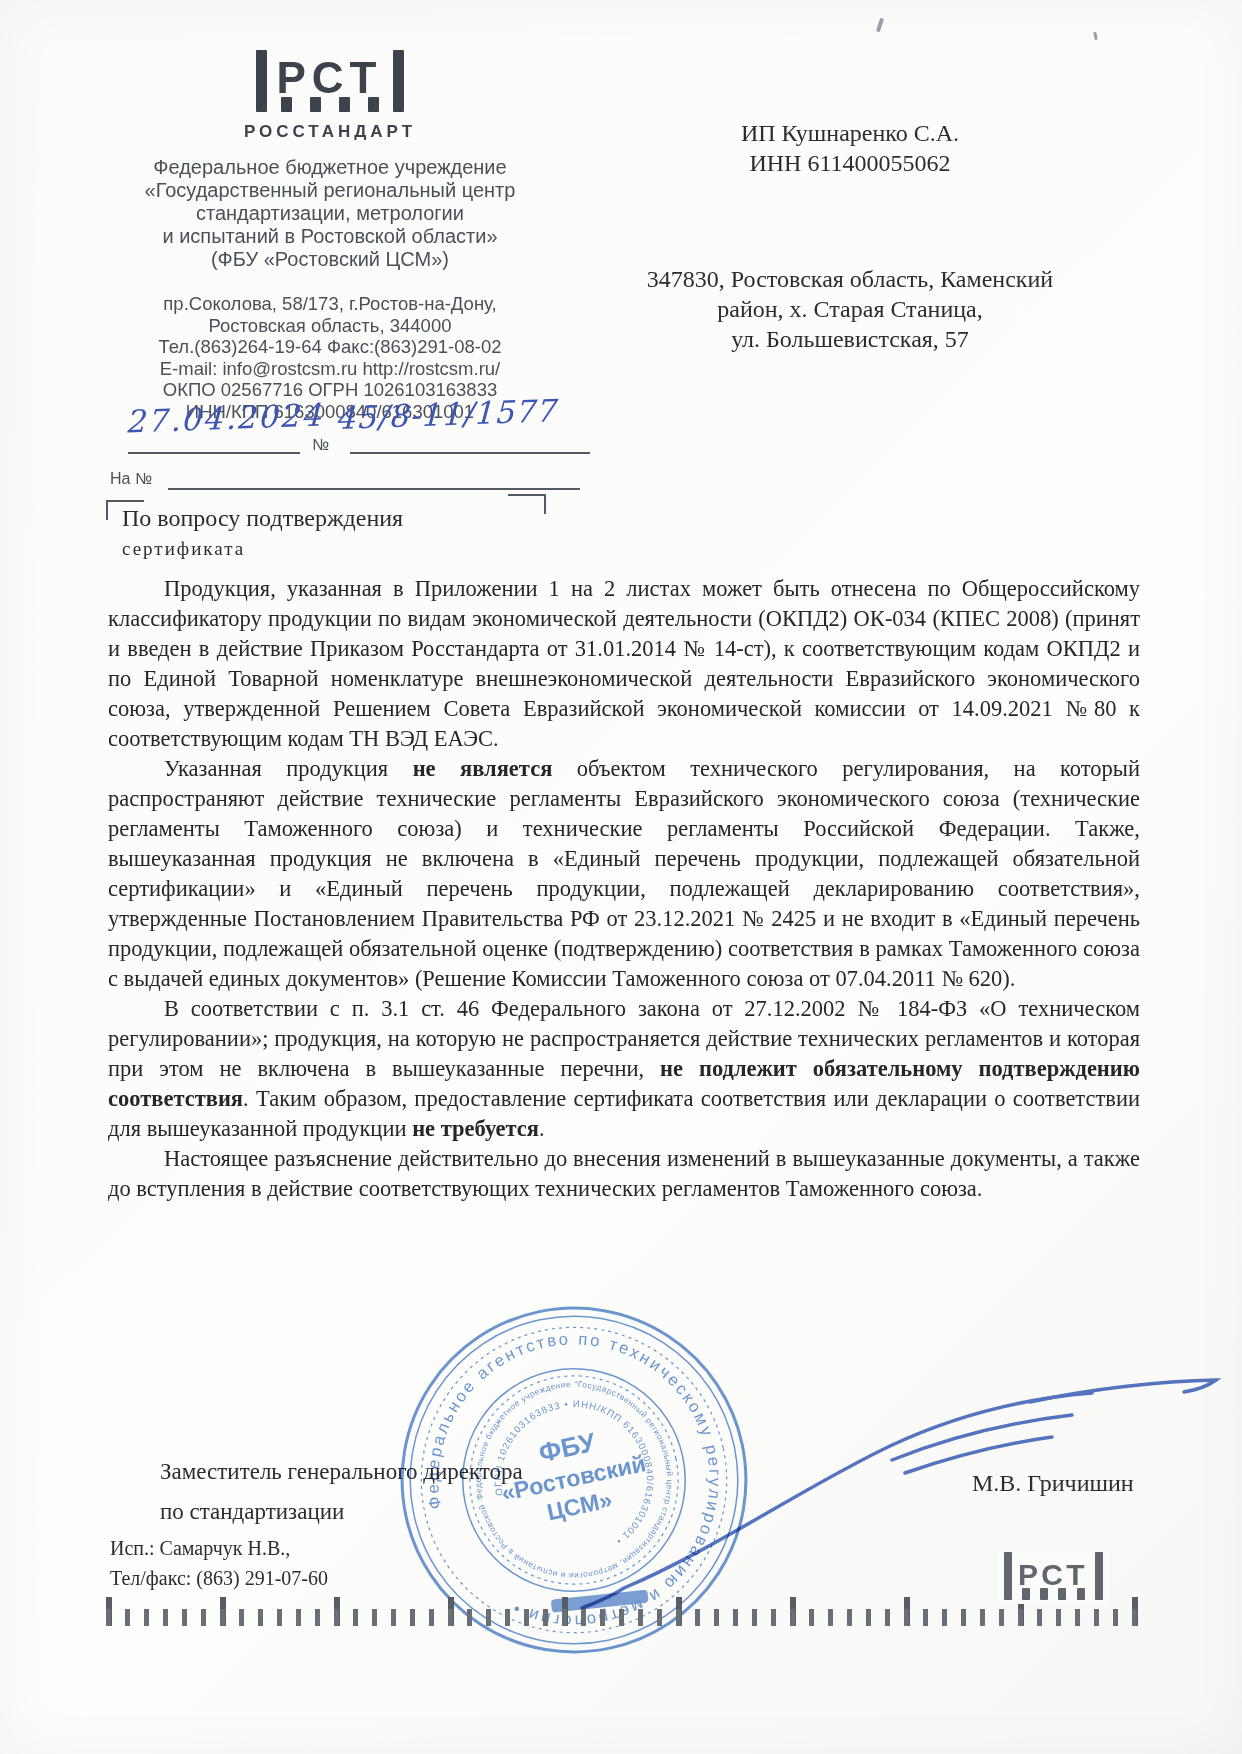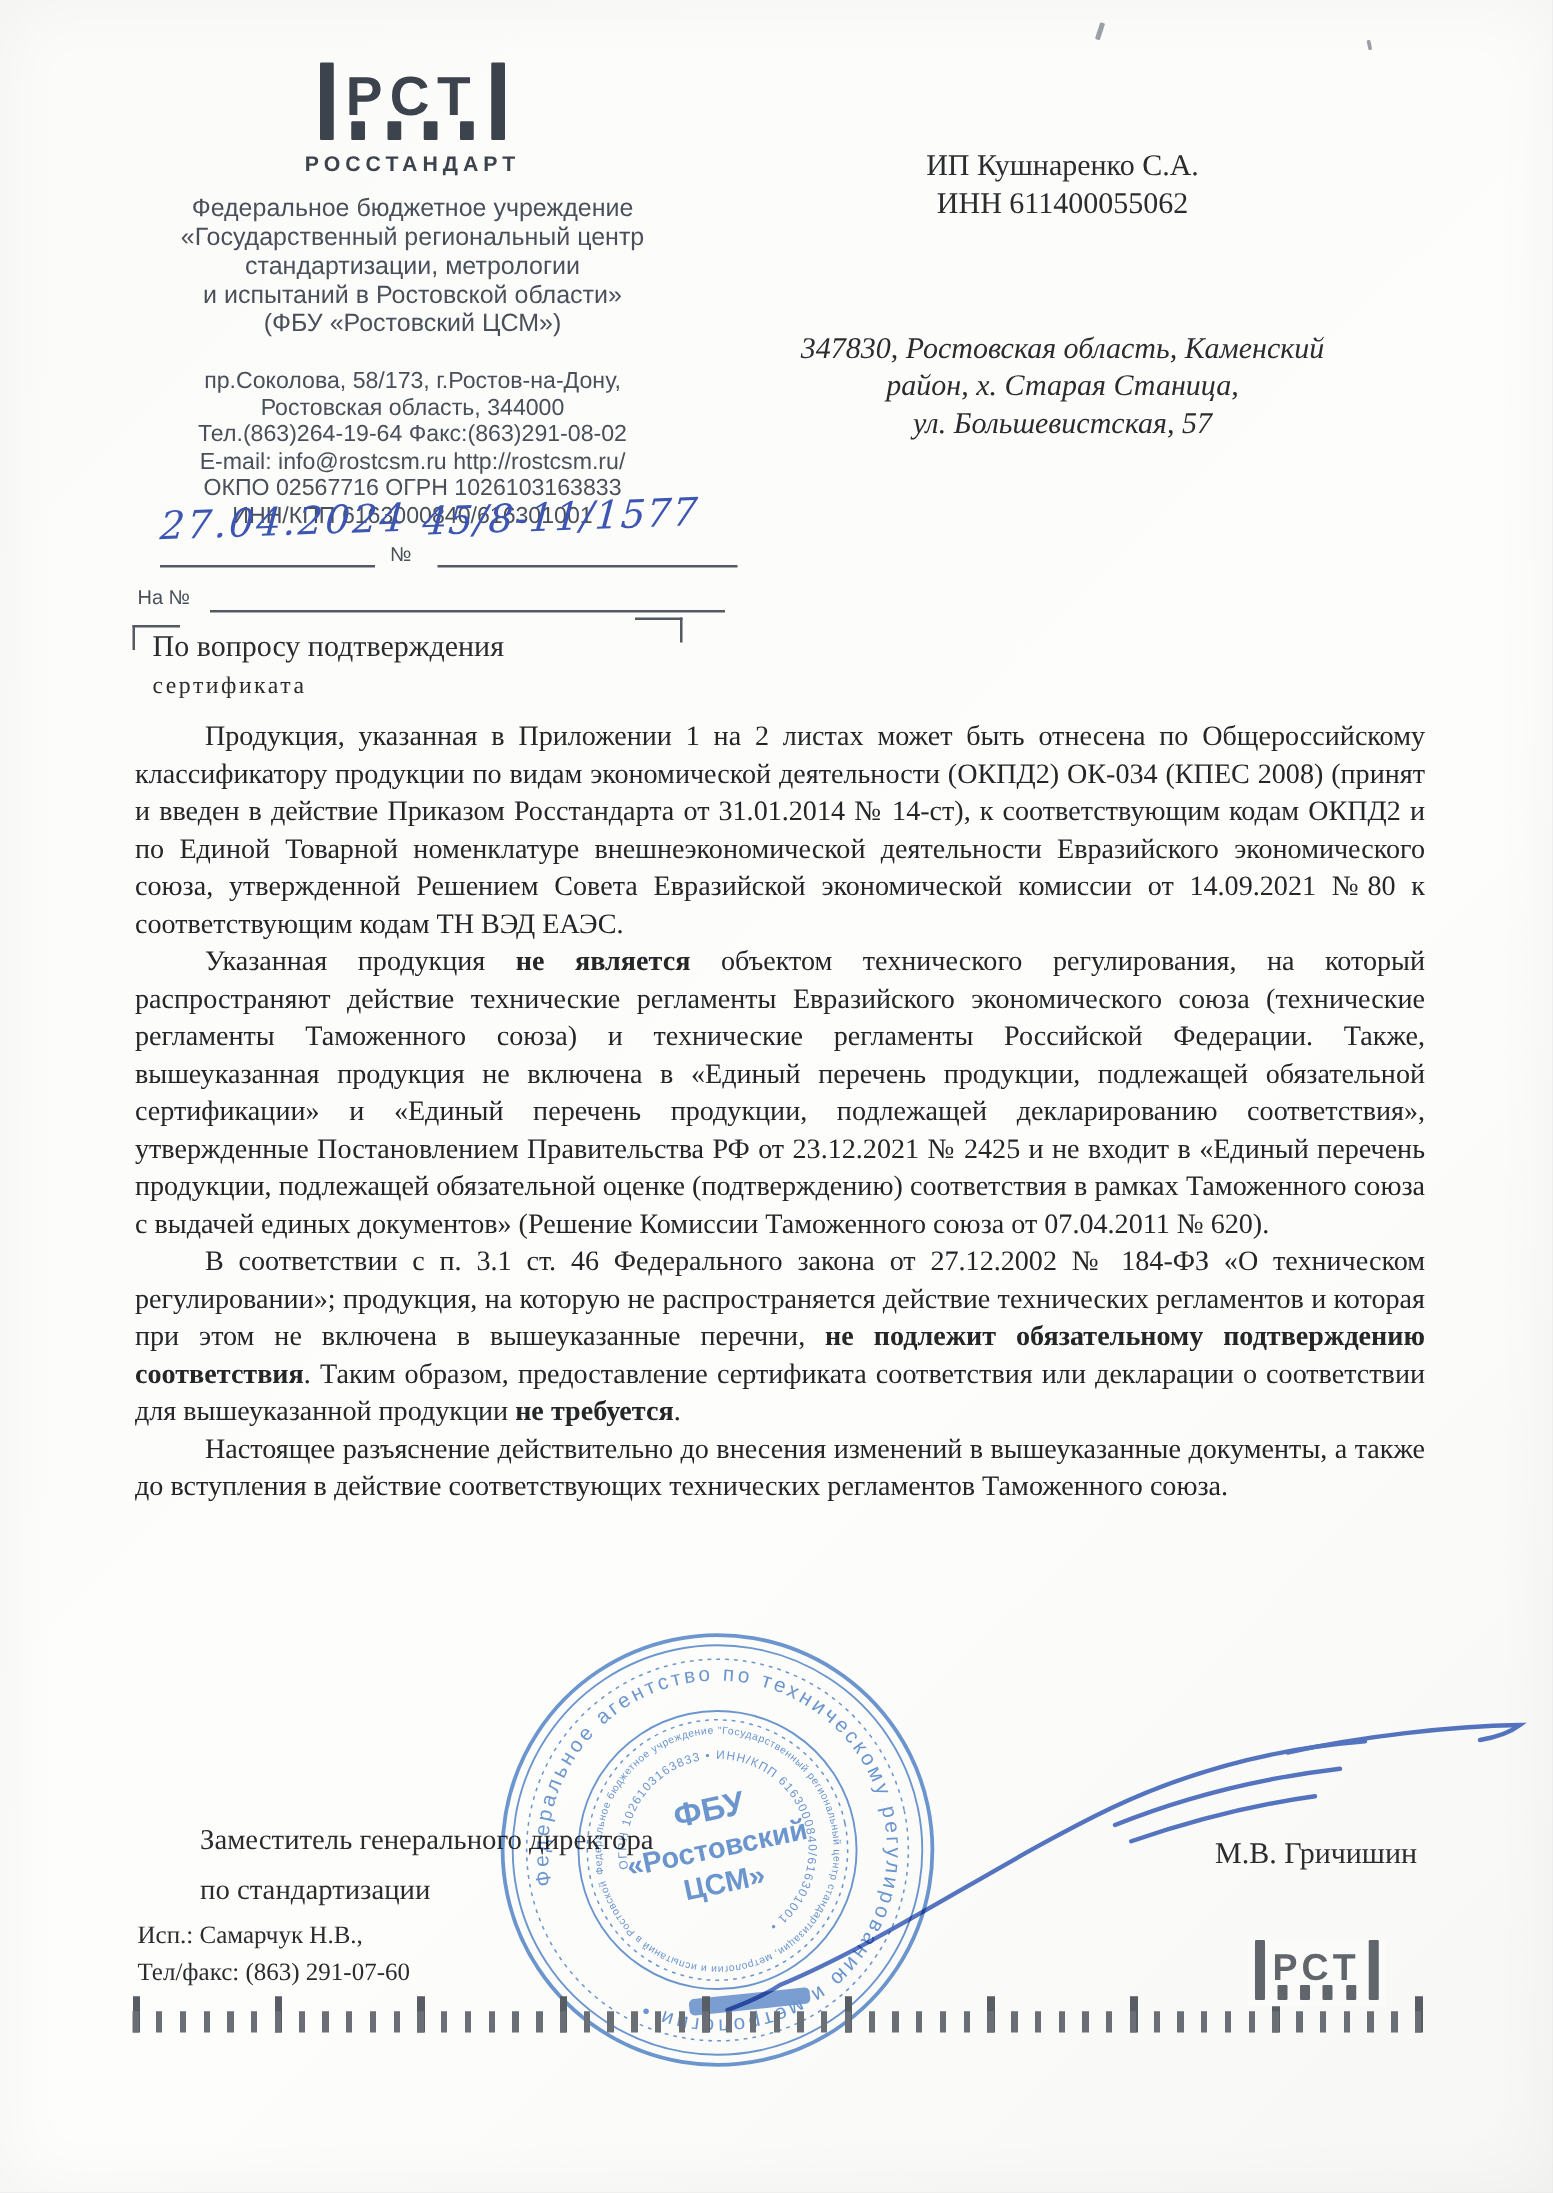--- a/index.html
+++ b/index.html
@@ -33,21 +33,21 @@
   .onnumline{position:absolute;left:168px;top:488px;width:412px;border-bottom:2px solid #555a62;}
   .bracket-tl{position:absolute;left:106px;top:500px;width:36px;height:18px;border-left:2px solid #555a62;border-top:2px solid #555a62;}
   .bracket-tr{position:absolute;left:508px;top:494px;width:36px;height:18px;border-right:2px solid #555a62;border-top:2px solid #555a62;}
   
   .subject{position:absolute;left:122px;top:504px;font-family:"Liberation Serif",serif;}
   .subject .l1{font-size:24px;line-height:28px;}
   .subject .l2{font-size:19px;letter-spacing:2px;margin-top:6px;}
   
   .recipient{position:absolute;left:570px;top:118px;width:560px;text-align:center;
              font-family:"Liberation Serif",serif;font-size:24px;line-height:30px;}
-  .recipient .addr{margin-top:86px;font-style:italic;}
+  .recipient .addr{margin-top:86px;}
   
   .body{position:absolute;left:108px;top:574px;width:1032px;
         font-family:"Liberation Serif",serif;font-size:22.5px;line-height:30px;
         text-align:justify;color:#242628;}
   .body p{margin:0;text-indent:56px;}
   .body b{font-weight:bold;}
   
   .sig-position{position:absolute;left:160px;top:1452px;font-family:"Liberation Serif",serif;font-size:23px;line-height:40px;}
   .sig-name{position:absolute;left:972px;top:1470px;font-family:"Liberation Serif",serif;font-size:24px;}
   .executor{position:absolute;left:110px;top:1533px;font-family:"Liberation Serif",serif;font-size:20px;line-height:30px;}

